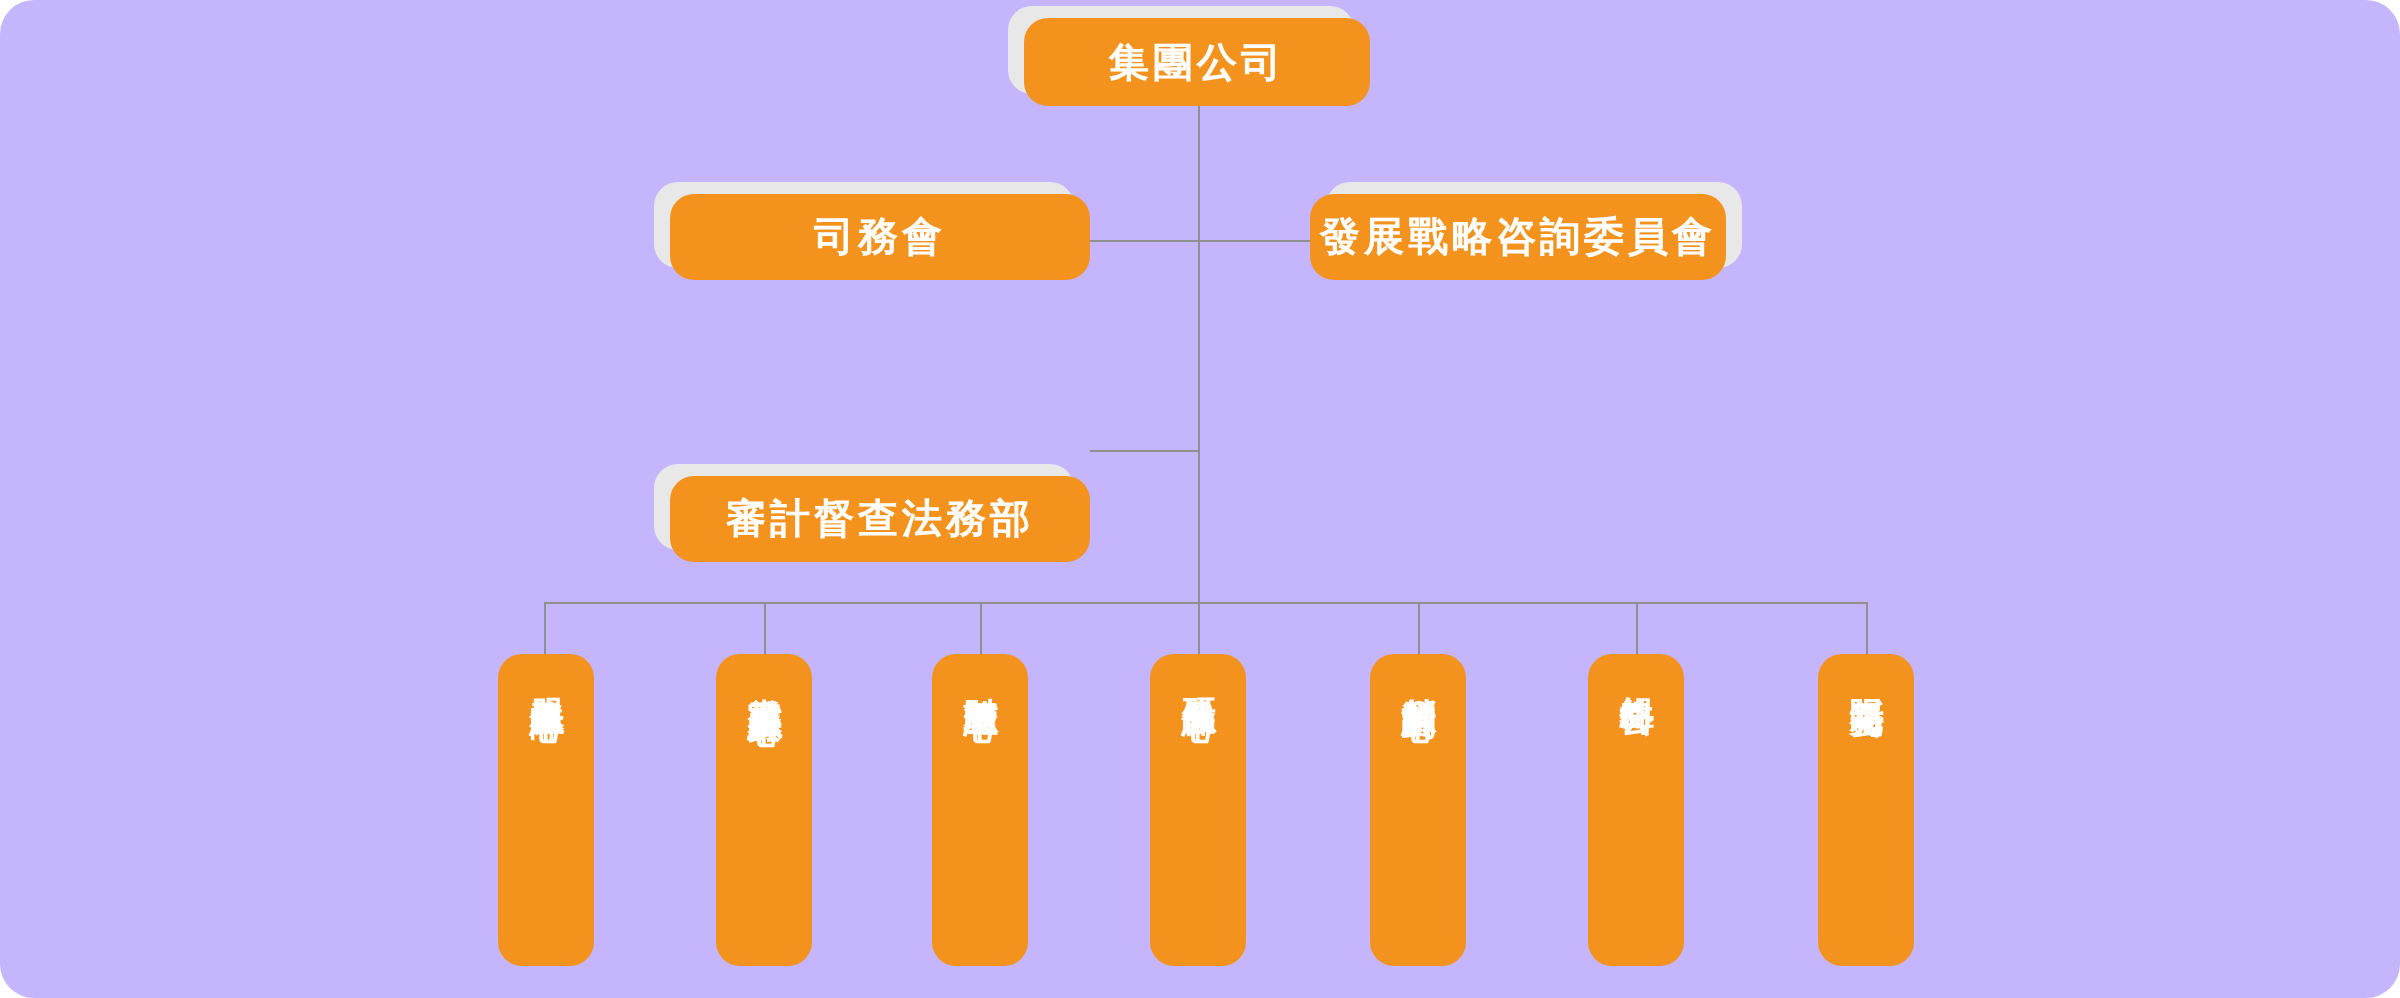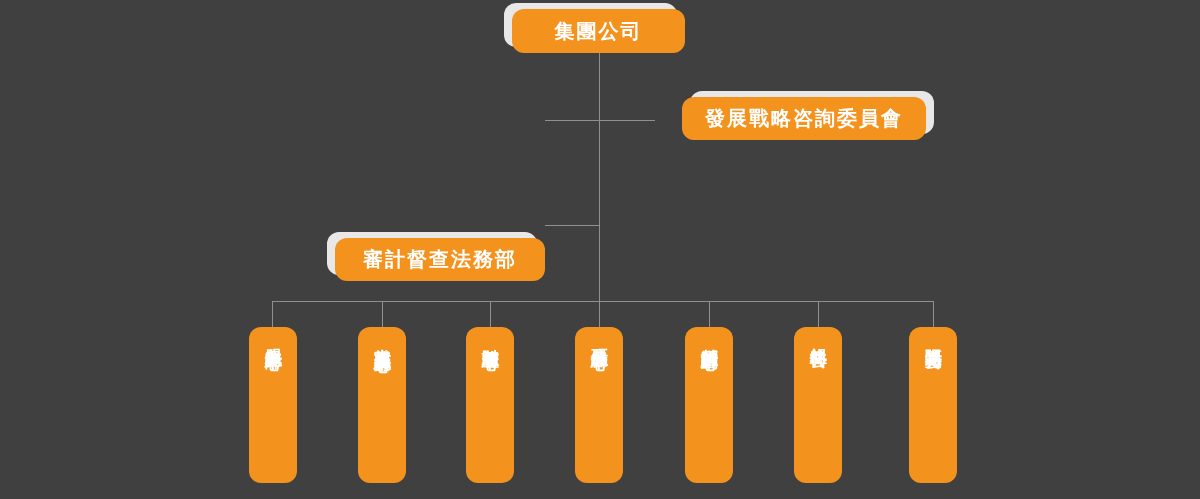--- a/index.html
+++ b/index.html
@@ -10,22 +10,23 @@
   }
   * { margin: 0; padding: 0; box-sizing: border-box; }
   html, body { background: #ffffff; }
   body {
     font-family: "Liberation Serif", "DejaVu Serif", serif;
   }
   .canvas {
     position: relative;
     width: 1200px;
     height: 499px;
-    background: #404040;
+    background: #c4b5fd;
     overflow: hidden;
+    border-radius: 17px;
   }
   
   .line {
     position: absolute;
     background: var(--line);
   }
   .vline { width: 1px; }
   .hline { height: 1px; }
 
   
@@ -86,21 +87,24 @@
   <div class="line vline" style="left:490px; top:301px; height:26px;"></div>
   <div class="line vline" style="left:599px; top:301px; height:26px;"></div>
   <div class="line vline" style="left:709px; top:301px; height:26px;"></div>
   <div class="line vline" style="left:818px; top:301px; height:26px;"></div>
   <div class="line vline" style="left:933px; top:301px; height:26px;"></div>
 
   <div class="node h-node shadow-left" style="left:512px; top:9px; width:173px; height:44px;">
     <span>集團公司</span>
   </div>
 
-  <div class="node h-node shadow-right" style="left:682px; top:97px; width:244px;font-family:Liberation Mono, monospace;">
+  <div class="node h-node shadow-left" style="left:335px; top:97px; width:210px;">
+    <span>司務會</span>
+  </div>
+  <div class="node h-node shadow-right" style="left:655px; top:97px; width:208px;font-family:Liberation Mono, monospace;">
     <span>發展戰略咨詢委員會</span>
   </div>
 
   <div class="node h-node shadow-left" style="left:335px; top:202px; width:210px;margin-top:36px;">
     <span>審計督查法務部</span>
   </div>
 
   <div class="dept" style="left:249px;">
     <span>服務保障中心</span>
   </div>

